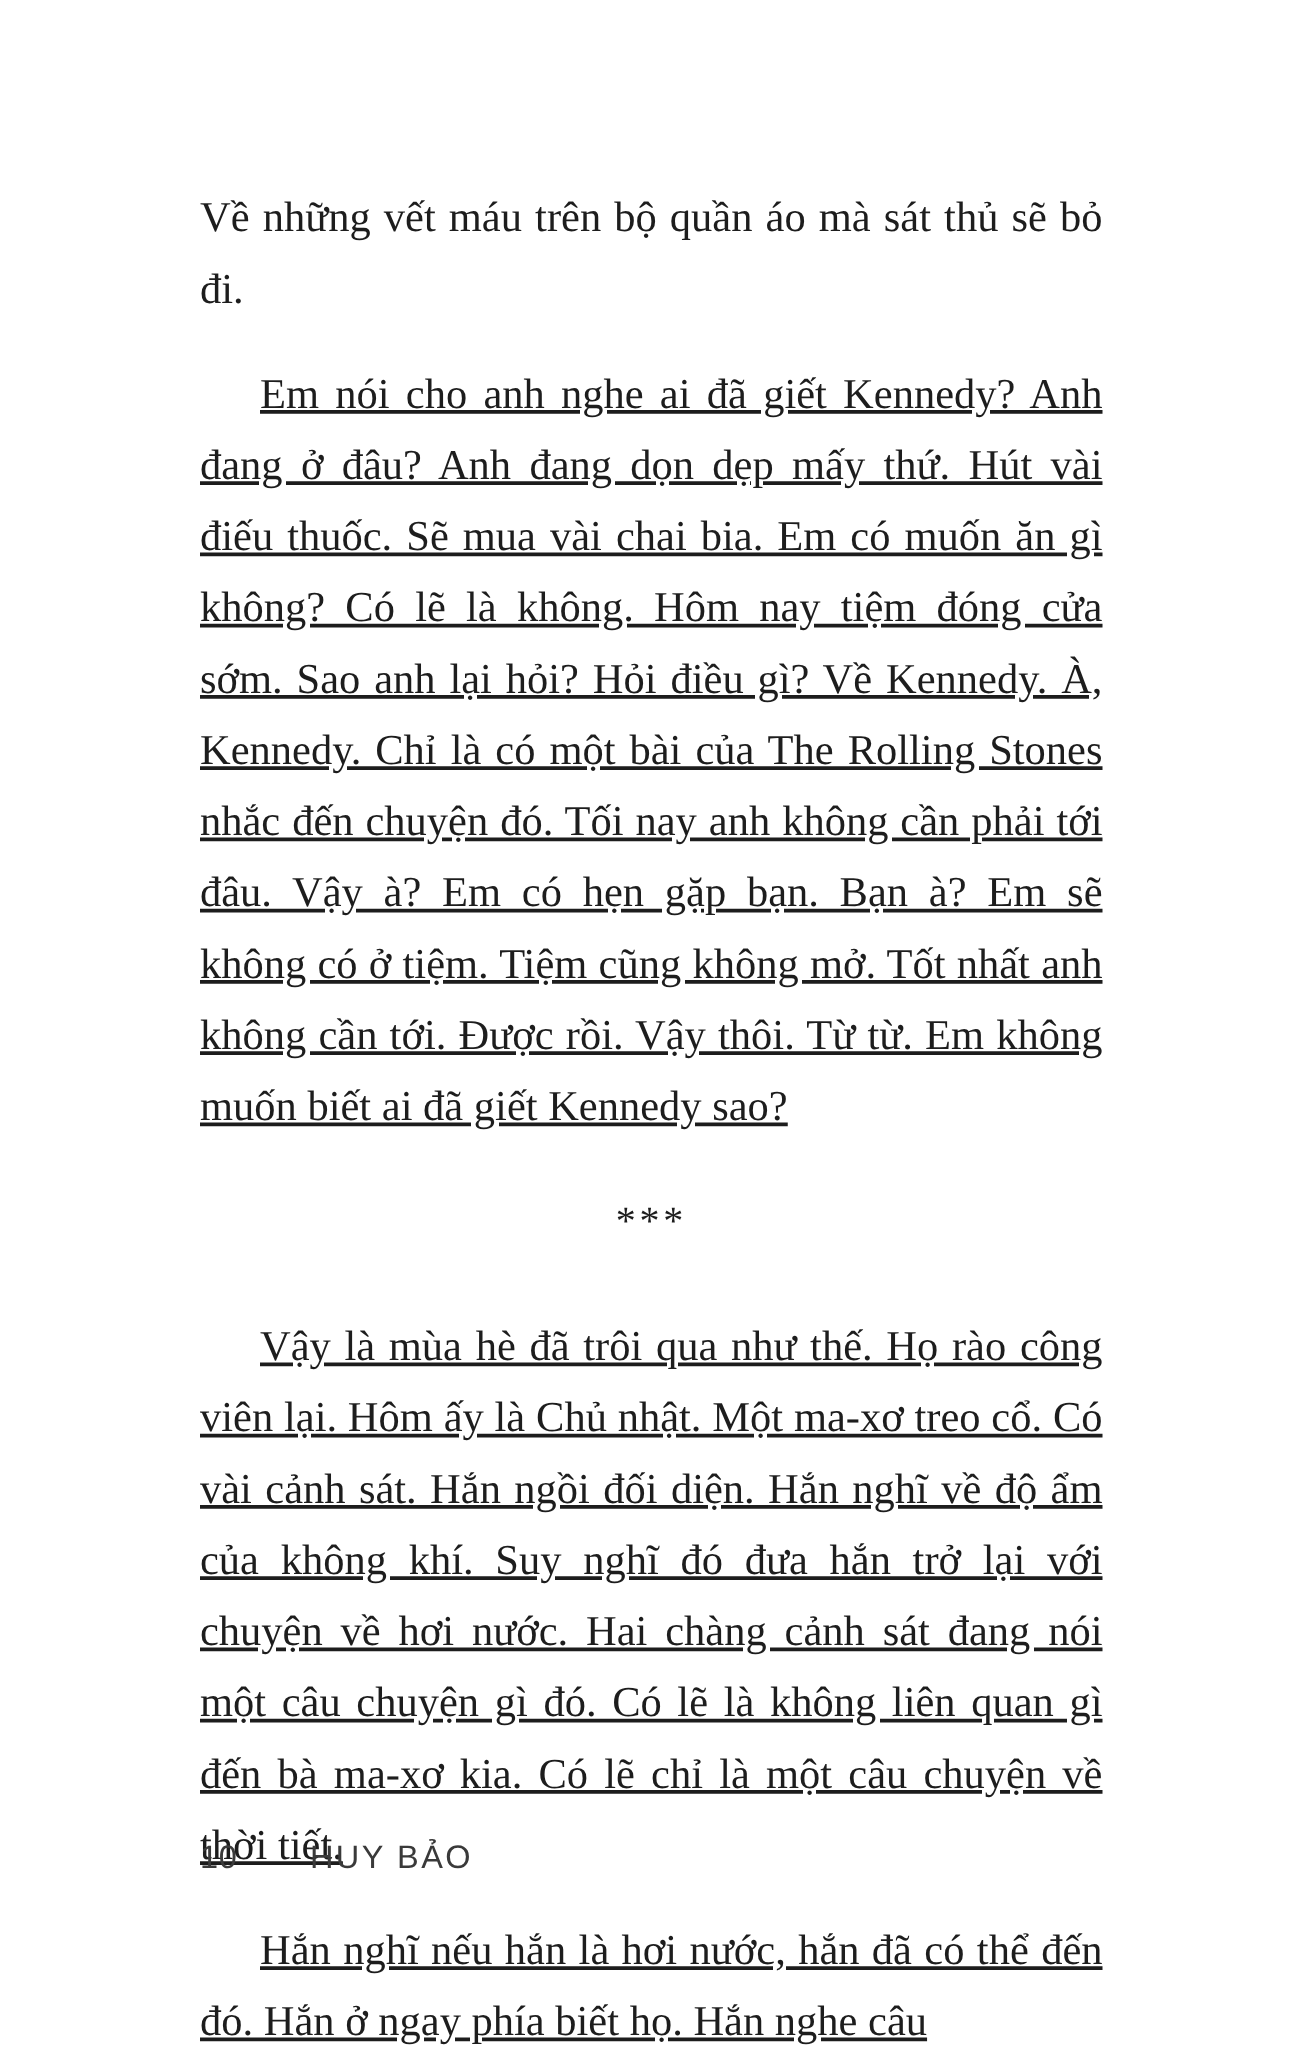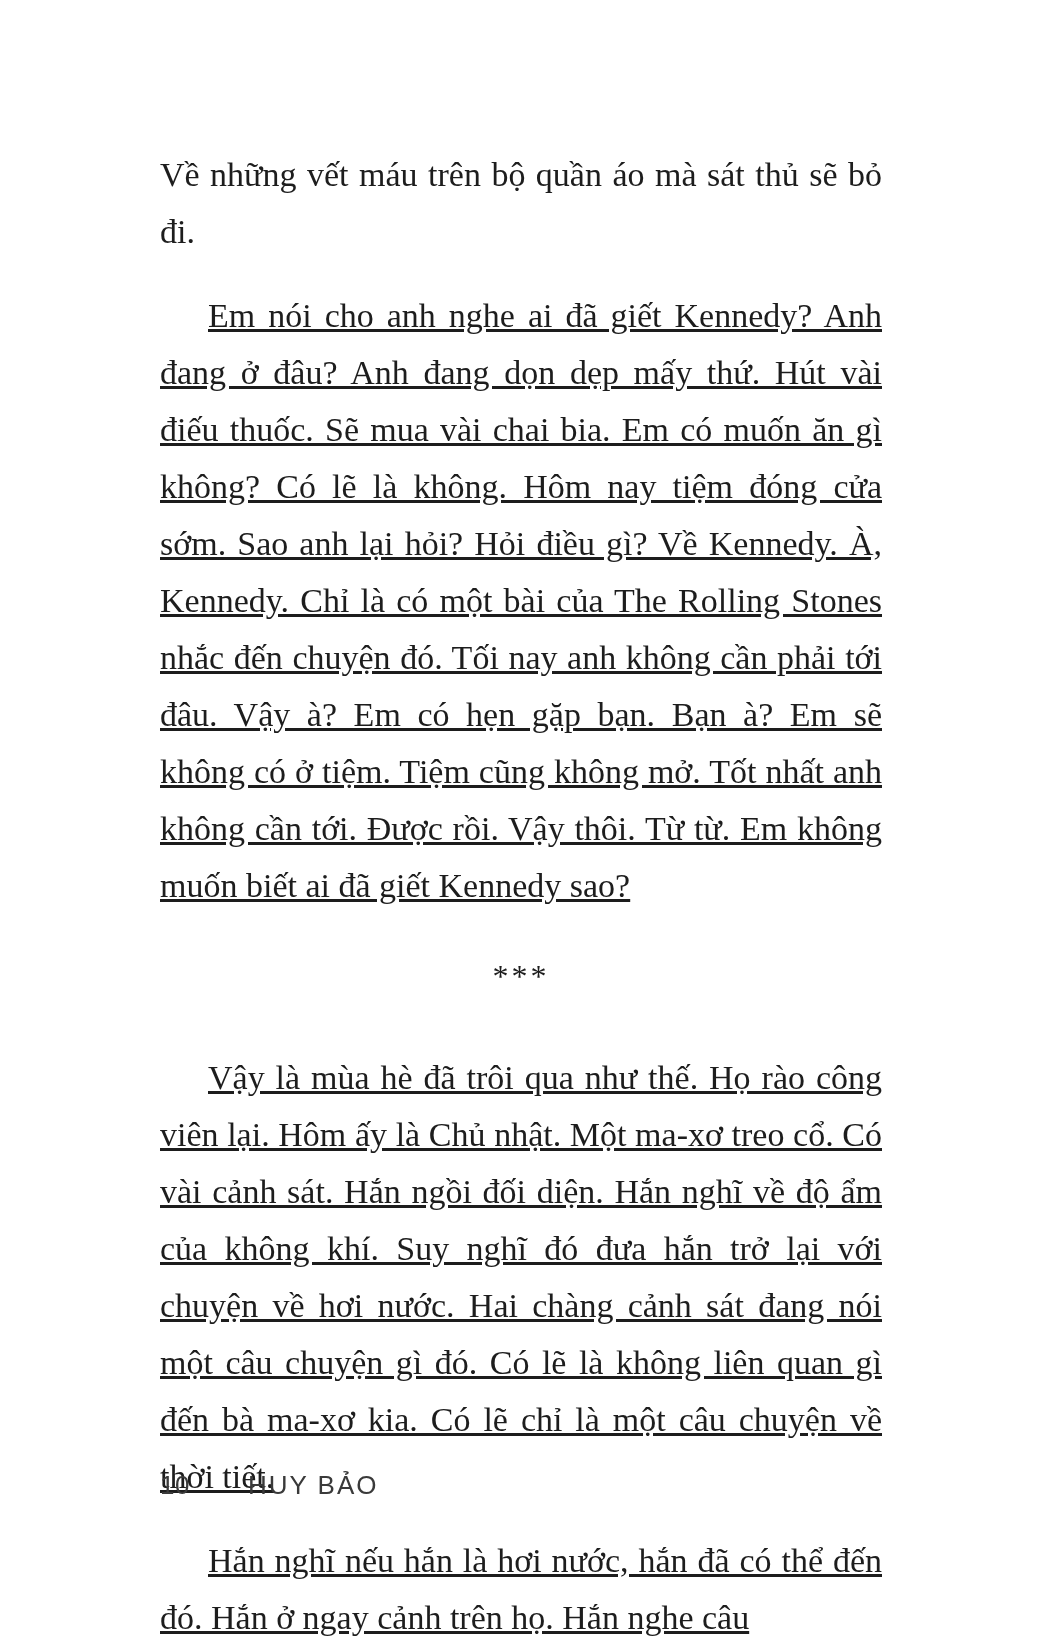--- a/index.html
+++ b/index.html
@@ -68,21 +68,21 @@
 
   <main class="text-block">
     <p class="para">Về những vết máu trên bộ quần áo mà sát thủ sẽ bỏ đi.</p>
 
     <p class="para indent">Em nói cho anh nghe ai đã giết Kennedy? Anh đang ở đâu? Anh đang dọn dẹp mấy thứ. Hút vài điếu thuốc. Sẽ mua vài chai bia. Em có muốn ăn gì không? Có lẽ là không. Hôm nay tiệm đóng cửa sớm. Sao anh lại hỏi? Hỏi điều gì? Về Kennedy. À, Kennedy. Chỉ là có một bài của The Rolling Stones nhắc đến chuyện đó. Tối nay anh không cần phải tới đâu. Vậy à? Em có hẹn gặp bạn. Bạn à? Em sẽ không có ở tiệm. Tiệm cũng không mở. Tốt nhất anh không cần tới. Được rồi. Vậy thôi. Từ từ. Em không muốn biết ai đã giết Kennedy sao?</p>
 
     <div class="separator">***</div>
 
     <p class="para indent">Vậy là mùa hè đã trôi qua như thế. Họ rào công viên lại. Hôm ấy là Chủ nhật. Một ma-xơ treo cổ. Có vài cảnh sát. Hắn ngồi đối diện. Hắn nghĩ về độ ẩm của không khí. Suy nghĩ đó đưa hắn trở lại với chuyện về hơi nước. Hai chàng cảnh sát đang nói một câu chuyện gì đó. Có lẽ là không liên quan gì đến bà ma-xơ kia. Có lẽ chỉ là một câu chuyện về thời tiết.</p>
 
-    <p class="para indent">Hắn nghĩ nếu hắn là hơi nước, hắn đã có thể đến đó. Hắn ở ngay cảnh trên họ. Hắn nghe câu</p>
+    <p class="para indent">Hắn nghĩ nếu hắn là hơi nước, hắn đã có thể đến đó. Hắn ở ngay phía biết họ. Hắn nghe câu</p>
   </main>
 
   <footer class="footer">
     <span class="pagenum">10</span>
     <span class="author">HUY BẢO</span>
   </footer>
 
 </div>
 
 </body></html>

